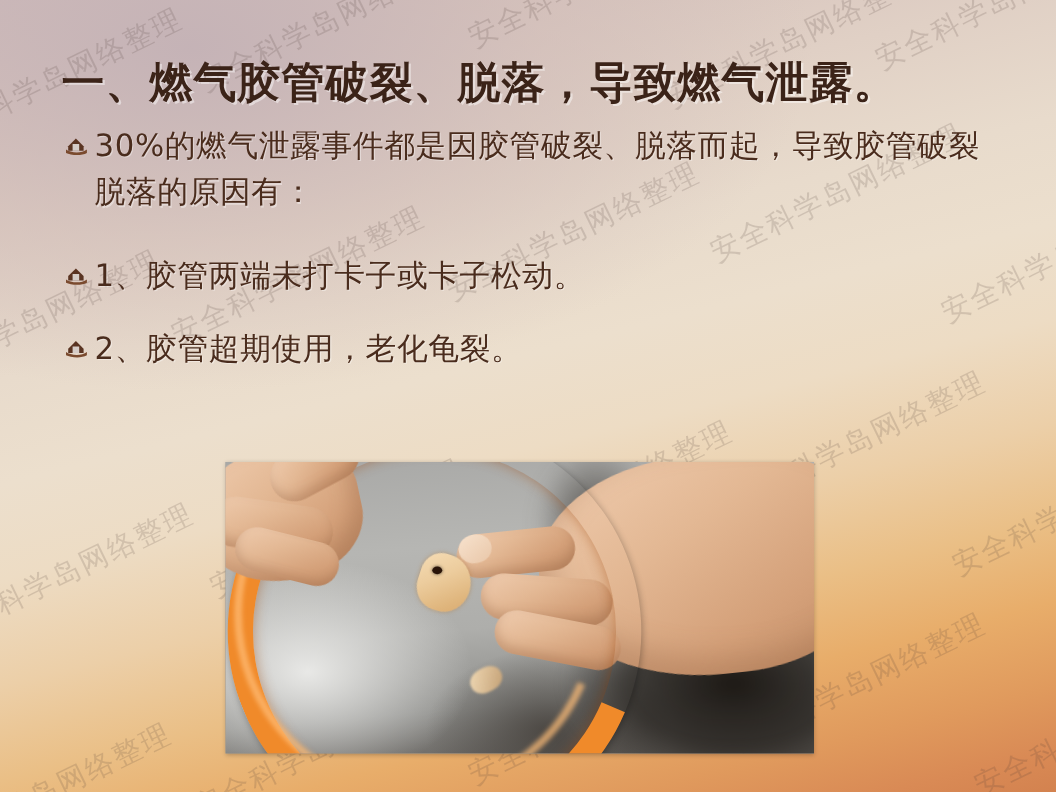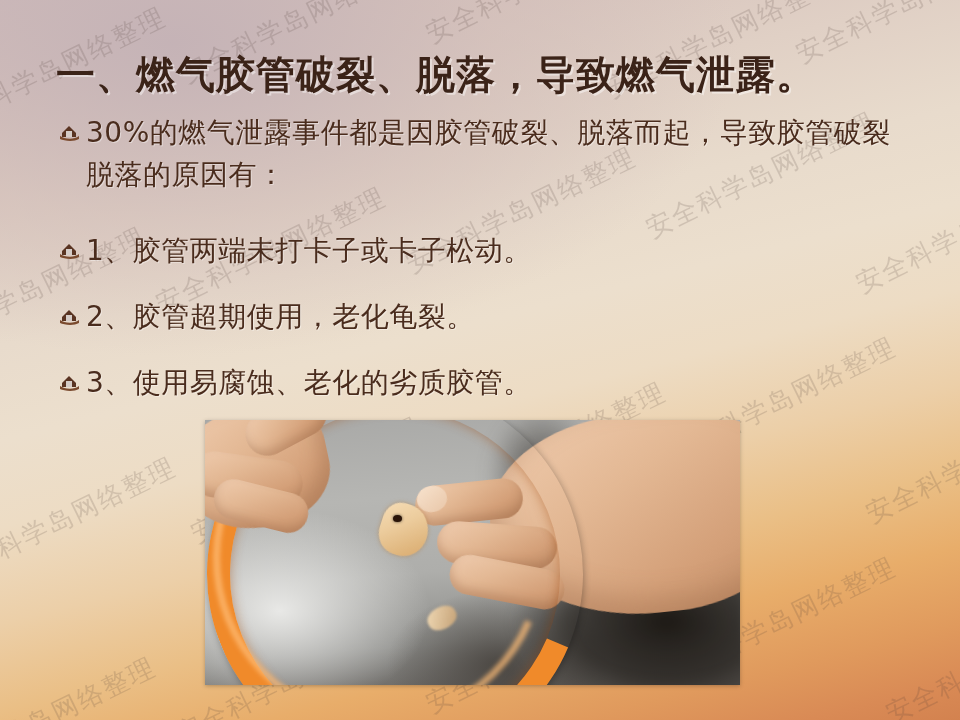--- a/index.html
+++ b/index.html
@@ -323,30 +323,20 @@
       <span class="bullet-icon">
         <svg width="24" height="24" viewBox="0 0 24 24">
           <path d="M4 15 L11 8 L18 15 L18 19 L4 19 Z" fill="#5a3422"></path>
           <path d="M8 13 L14 13 L14 19 L8 19 Z" fill="#ffffff" opacity="0.75"></path>
           <path d="M2 18 C6 21, 16 22, 21 18 L21 21 C16 24, 6 23, 2 21 Z" fill="#7a4a2e"></path>
         </svg>
       </span>
       <span class="bullet-text">2、胶管超期使用，老化龟裂。</span>
     </div>
 
-    <div class="bullet-row" id="row-3">
-      <span class="bullet-icon">
-        <svg width="24" height="24" viewBox="0 0 24 24">
-          <path d="M4 15 L11 8 L18 15 L18 19 L4 19 Z" fill="#5a3422"></path>
-          <path d="M8 13 L14 13 L14 19 L8 19 Z" fill="#ffffff" opacity="0.75"></path>
-          <path d="M2 18 C6 21, 16 22, 21 18 L21 21 C16 24, 6 23, 2 21 Z" fill="#7a4a2e"></path>
-        </svg>
-      </span>
-      <span class="bullet-text">3、使用易腐蚀、老化的劣质胶管。</span>
-    </div>
 
 
   </div>
 
   <div id="photo-frame" title="双手持一根橙色燃气胶管，胶管表面有破损孔洞">
     <div id="photo-canvas">
       <div class="photo-dark-top"></div>
       <div class="photo-dark-right"></div>
 
       <div class="hand hand-right-arm"></div>

